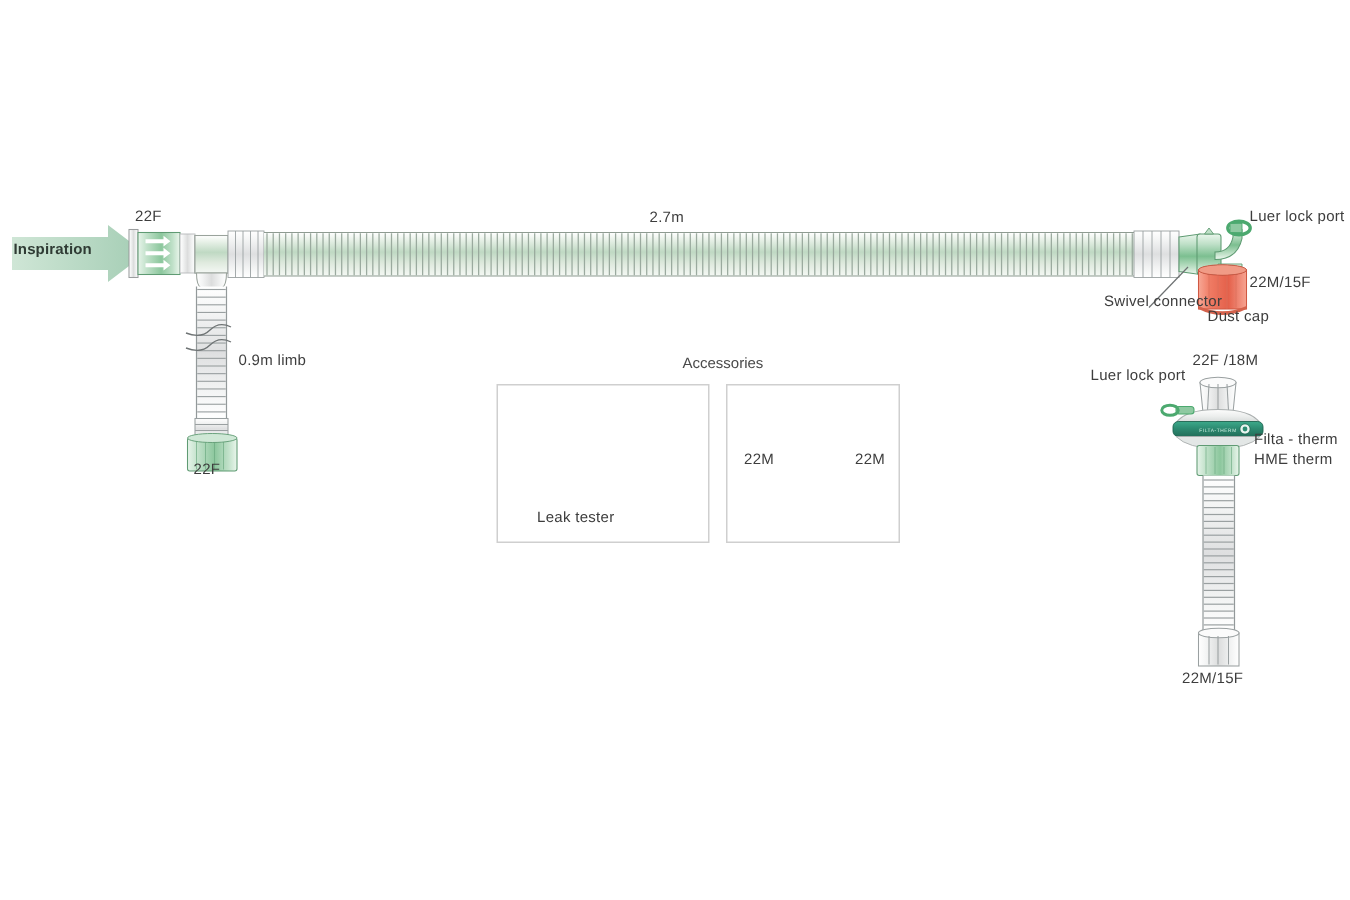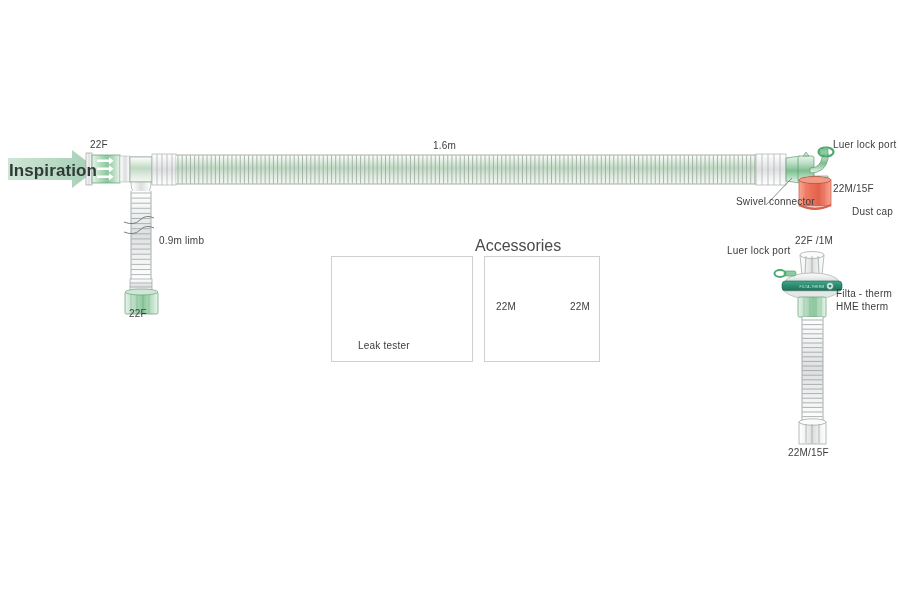--- a/index.html
+++ b/index.html
@@ -1,22 +1,22 @@
 <!DOCTYPE html>
 <html><head>
 <meta charset="utf-8">
 <style>
   html,body{margin:0;padding:0;background:#ffffff;}
   body{width:900px;height:600px;position:relative;overflow:hidden;
        font-family:"Liberation Sans", sans-serif;color:#3a3a3a;}
   .lbl{position:absolute;font-size:10px;color:#3d3d3d;white-space:nowrap;letter-spacing:.2px;}
   .stage{position:absolute;inset:0;}
   svg{display:block;}
-  .insp-text{position:absolute;font-size:17px;font-weight:bold;color:#2f3b34;left:9px;top:161px;letter-spacing:.1px;}
-  .acc-title{position:absolute;left:475px;top:237px;font-size:16px;color:#4a4a4a;}
+  .insp-text{position:absolute;font-size:10px;font-weight:bold;color:#2f3b34;left:9px;top:161px;letter-spacing:.1px;}
+  .acc-title{position:absolute;left:455px;top:237px;font-size:10px;color:#4a4a4a;}
   .acc-box{position:absolute;border:1px solid #cfcfcf;background:#fff;}
   #box-leak{left:331px;top:256px;width:140px;height:104px;}
   #box-conn{left:484px;top:256px;width:114px;height:104px;}
 </style>
 </head>
 <body>
 
 <div class="stage">
 
   <svg width="900" height="600" viewBox="0 0 900 600">
@@ -442,29 +442,29 @@
       <path d="M523 296 h23 v22 h-23 z" fill="url(#gWhiteTube)"></path>
       <path d="M553 296 h23 v22 h-23 z" fill="url(#gWhiteTube)"></path>
       <rect x="546" y="292" width="7" height="30" rx="2" fill="#eceeee"></rect>
       <line x1="549.5" y1="294" x2="549.5" y2="320" stroke="#bfc3c4" stroke-width=".6"></line>
     </g>
   </svg>
 
   <div class="insp-text">Inspiration</div>
 
   <div class="lbl" style="left:90px;top:139px;">22F</div>
-  <div class="lbl" style="left:433px;top:140px;">1.6m</div>
+  <div class="lbl" style="left:433px;top:140px;">2.7m</div>
   <div class="lbl" style="left:159px;top:235px;">0.9m limb</div>
   <div class="lbl" style="left:129px;top:308px;">22F</div>
   <div class="lbl" style="left:736px;top:196px;">Swivel connector</div>
-  <div class="lbl" style="left:832px;top:206px;padding-left:20px;">Dust cap</div>
+  <div class="lbl" style="left:785px;top:206px;padding-left:20px;">Dust cap</div>
   <div class="lbl" style="left:833px;top:139px;">Luer lock port</div>
   <div class="lbl" style="left:833px;top:183px;">22M/15F</div>
 
-  <div class="lbl" style="left:795px;top:235px;">22F /1M</div>
+  <div class="lbl" style="left:795px;top:235px;">22F /18M</div>
   <div class="lbl" style="left:727px;top:245px;">Luer lock port</div>
   <div class="lbl" style="left:836px;top:288px;">Filta - therm</div>
   <div class="lbl" style="left:836px;top:301px;">HME therm</div>
   <div class="lbl" style="left:788px;top:447px;">22M/15F</div>
 
   <div class="acc-title">Accessories</div>
   <div class="acc-box" id="box-leak"></div>
   <div class="acc-box" id="box-conn"></div>
   <div class="lbl" style="left:358px;top:340px;">Leak tester</div>
   <div class="lbl" style="left:496px;top:301px;">22M</div>

